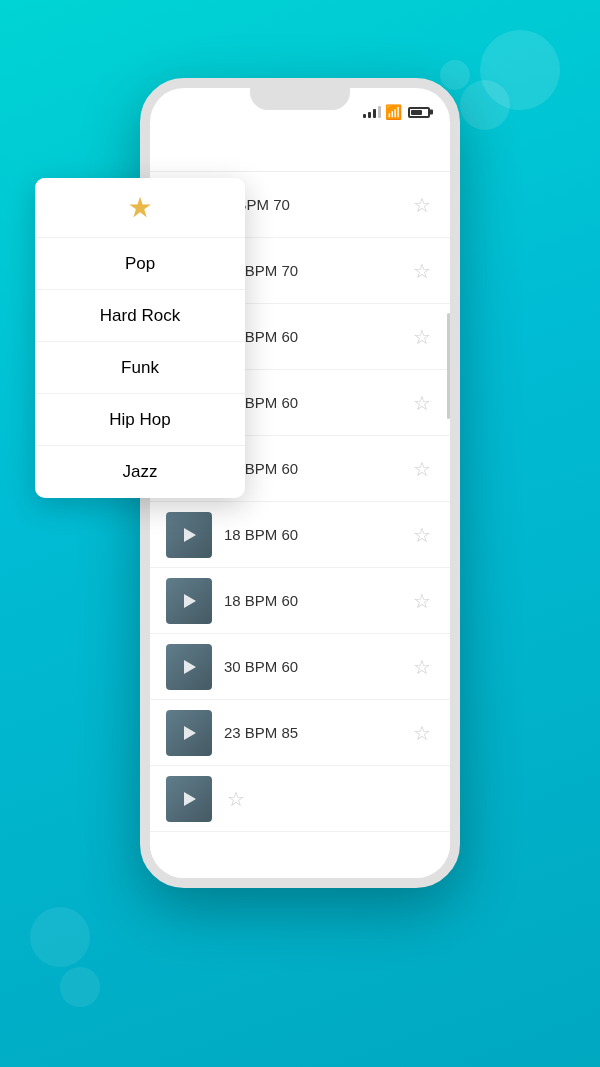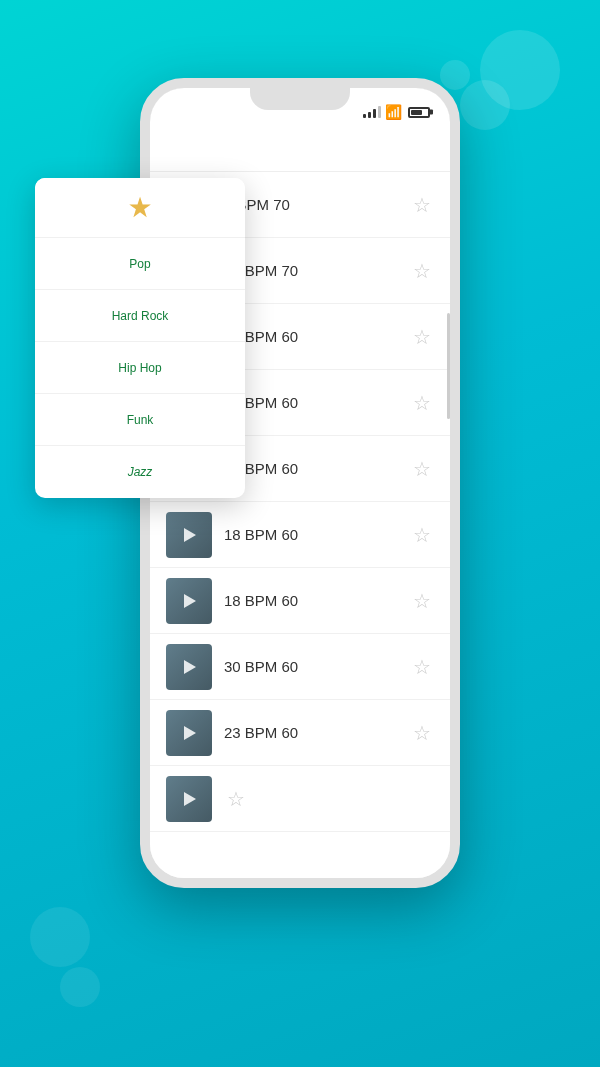--- a/index.html
+++ b/index.html
@@ -282,30 +282,29 @@
     .star-gold {
       font-size: 28px;
       color: #e8b84b;
     }
 
     .dropdown-item {
       height: 52px;
       display: flex;
       align-items: center;
       justify-content: center;
-      font-size: 12px;
-      color: #15803d;
+      font-size: 17px;
+      color: #000000;
       border-bottom: 1px solid #f0f0f0;
       cursor: pointer;
       text-align: center;
     }
 
     .dropdown-item:last-child {
       border-bottom: none;
-      font-style: italic;
     }
   </style>
 </head>
 <body>
 
 <div class="deco-circle deco-circle-1"></div>
 <div class="deco-circle deco-circle-2"></div>
 <div class="deco-circle deco-circle-3"></div>
 <div class="deco-circle deco-circle-4"></div>
 <div class="deco-circle deco-circle-5"></div>
@@ -413,21 +412,21 @@
     </div>
     <span class="track-name">30 BPM 60</span>
     <div class="star-btn">
       <span class="star-outline">☆</span>
     </div>
   </div>
           <div class="track-item">
     <div class="track-thumb">
       <div class="play-triangle"></div>
     </div>
-    <span class="track-name">23 BPM 60</span>
+    <span class="track-name">23 BPM 85</span>
     <div class="star-btn">
       <span class="star-outline">☆</span>
     </div>
   </div>
           <div class="track-item">
     <div class="track-thumb">
       <div class="play-triangle"></div>
     </div>
     <div class="star-btn">
       <span class="star-outline">☆</span>
@@ -439,18 +438,18 @@
   </div>
 
   <div class="dropdown-menu">
     <div class="dropdown-star-row">
       <span class="star-gold">★</span>
     </div>
     <div id="dropdown-items-container">
 
     <div class="dropdown-item">Pop</div>
         <div class="dropdown-item">Hard Rock</div>
+        <div class="dropdown-item">Funk</div>
         <div class="dropdown-item">Hip Hop</div>
-        <div class="dropdown-item">Funk</div>
         <div class="dropdown-item">Jazz</div>
       </div>
   </div>
 </div>
 
 </body></html>

